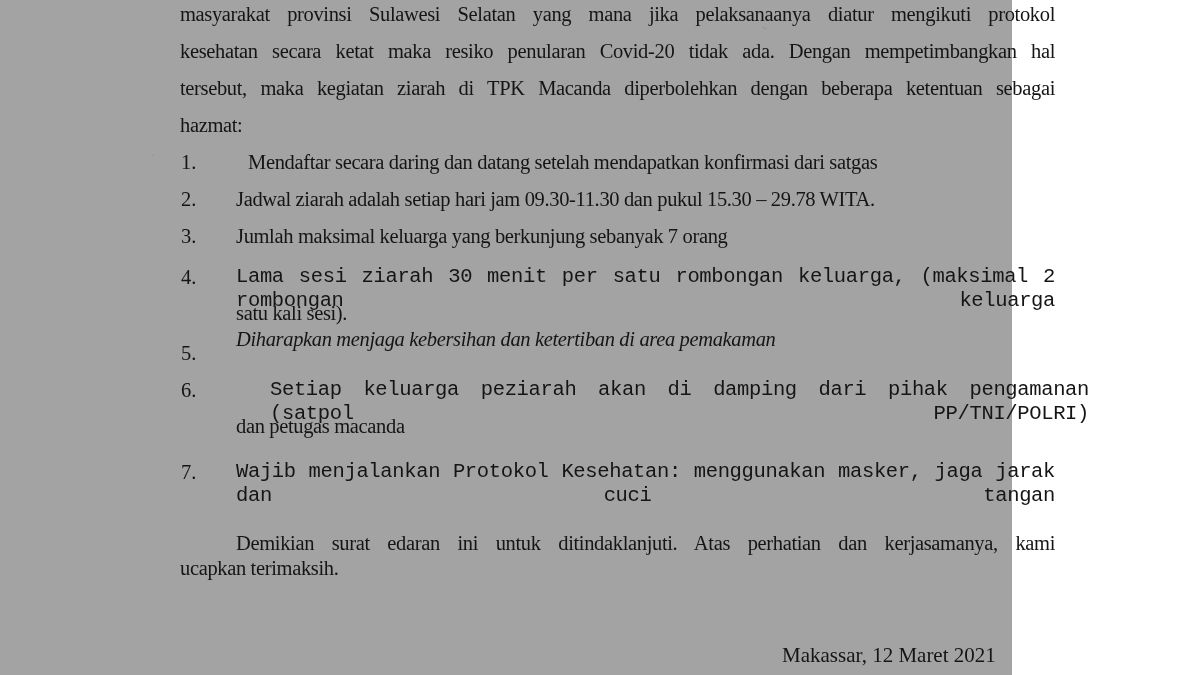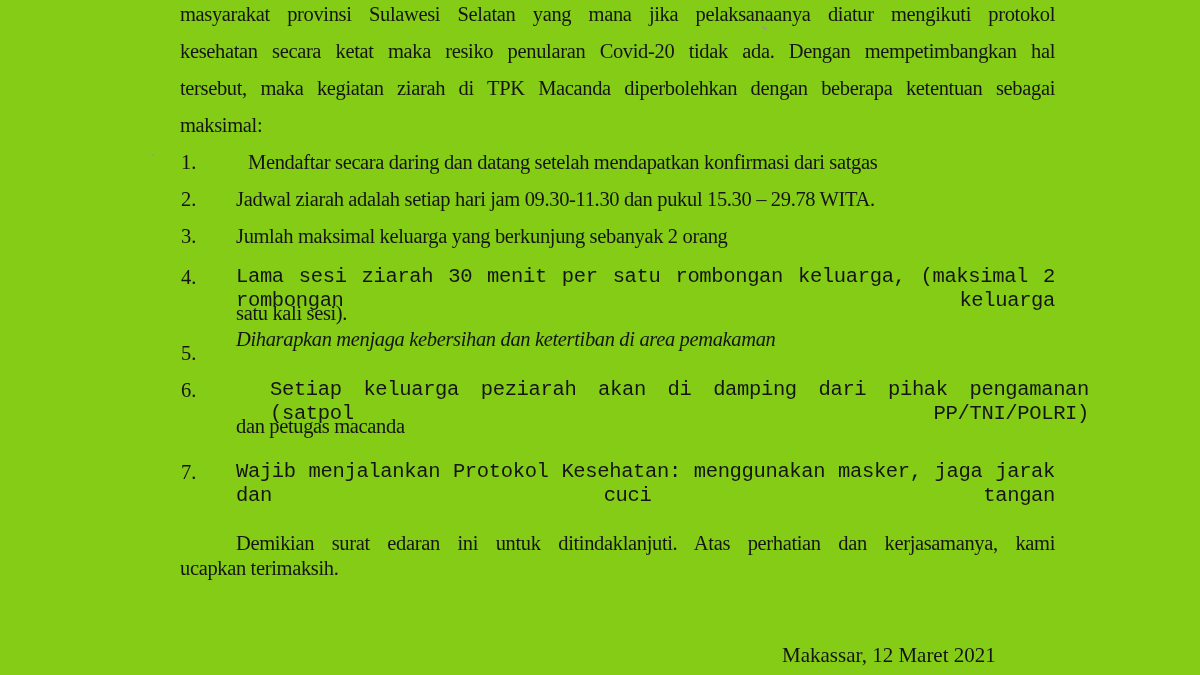--- a/index.html
+++ b/index.html
@@ -11,22 +11,22 @@
     width: 1200px;
     height: 675px;
     overflow: hidden;
     position: relative;
     font-family: "Liberation Serif", "DejaVu Serif", serif;
     color: #151515;
   }
   .page {
     position: absolute;
     left: 0; top: 0;
-    width: 1200px; height: 675px;
-    background: #84cc16;
+    width: 1012px; height: 675px;
+    background: #a3a3a3;
   }
   .line {
     position: absolute;
     font-size: 20.5px;
     line-height: 24px;
     white-space: nowrap;
     letter-spacing: -0.35px;
     transform-origin: left top;
   }
   .para-line { left: 180px; }
@@ -69,30 +69,30 @@
 <body>
 
 <div class="page">
 
   <div class="speck" style="left:152px; top:154px;"></div>
   <div class="speck" style="left:762px; top:27px; width:5px; height:2px; transform:rotate(35deg);"></div>
 
   <div class="line para-line justify" style="top:2px;">masyarakat provinsi Sulawesi Selatan yang mana jika pelaksanaanya diatur mengikuti protokol</div>
   <div class="line para-line justify" style="top:39px;">kesehatan secara ketat maka resiko penularan Covid-20 tidak ada. Dengan mempetimbangkan hal</div>
   <div class="line para-line justify" style="top:76px;">tersebut, maka kegiatan ziarah di TPK Macanda diperbolehkan dengan beberapa ketentuan sebagai</div>
-  <div class="line para-line" style="top:113px;">maksimal:</div>
+  <div class="line para-line" style="top:113px;">hazmat:</div>
 
   <div class="num" style="top:150px;">1.</div>
   <div class="line item-text" style="top:150px;margin-left:12px;">Mendaftar secara daring dan datang setelah mendapatkan konfirmasi dari satgas</div>
 
   <div class="num" style="top:187px;">2.</div>
   <div class="line item-text" style="top:187px;">Jadwal ziarah adalah setiap hari jam 09.30-11.30 dan pukul 15.30 – 29.78 WITA.</div>
 
   <div class="num" style="top:224px;">3.</div>
-  <div class="line item-text" style="top:224px;">Jumlah maksimal keluarga yang berkunjung sebanyak 2 orang</div>
+  <div class="line item-text" style="top:224px;">Jumlah maksimal keluarga yang berkunjung sebanyak 7 orang</div>
 
   <div class="num" style="top:265px;">4.</div>
   <div class="line item-text item-justify" style="top:265px;">Lama sesi ziarah 30 menit per satu rombongan keluarga, (maksimal 2 rombongan keluarga</div>
   <div class="line item-text" style="top:301px;">satu kali sesi).</div>
 
   <div class="num" style="top:341px;">5.</div>
   <div class="line item-text" style="top:327px;font-style:italic;">Diharapkan menjaga kebersihan dan ketertiban di area pemakaman</div>
 
   <div class="num" style="top:378px;">6.</div>
   <div class="line item-text item-justify" style="top:378px;margin-left:34px;">Setiap keluarga peziarah akan di damping dari pihak pengamanan (satpol PP/TNI/POLRI)</div>

